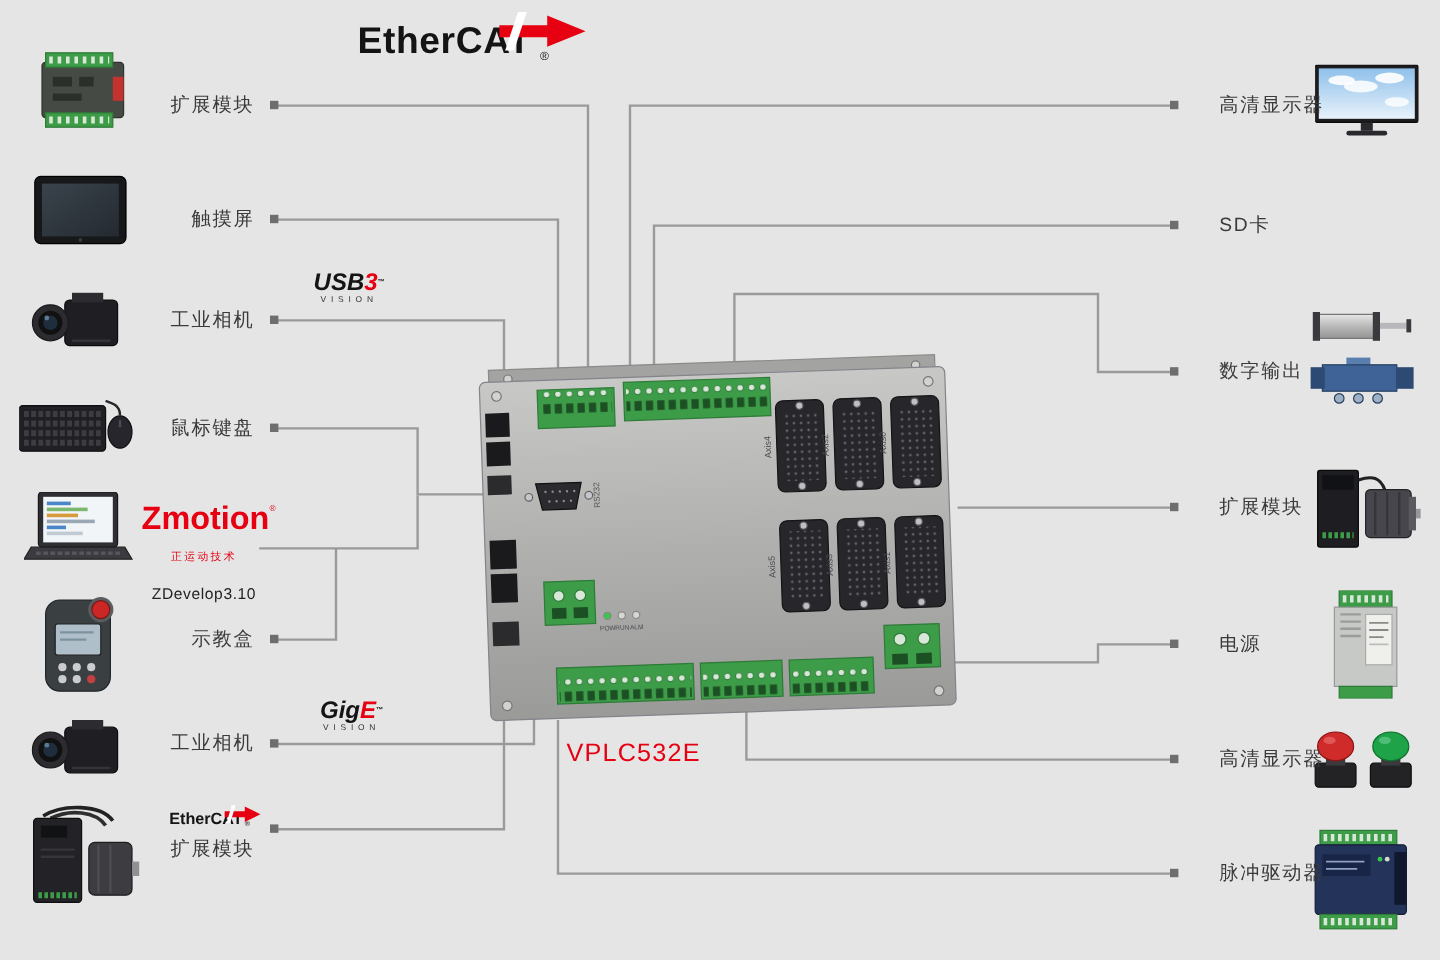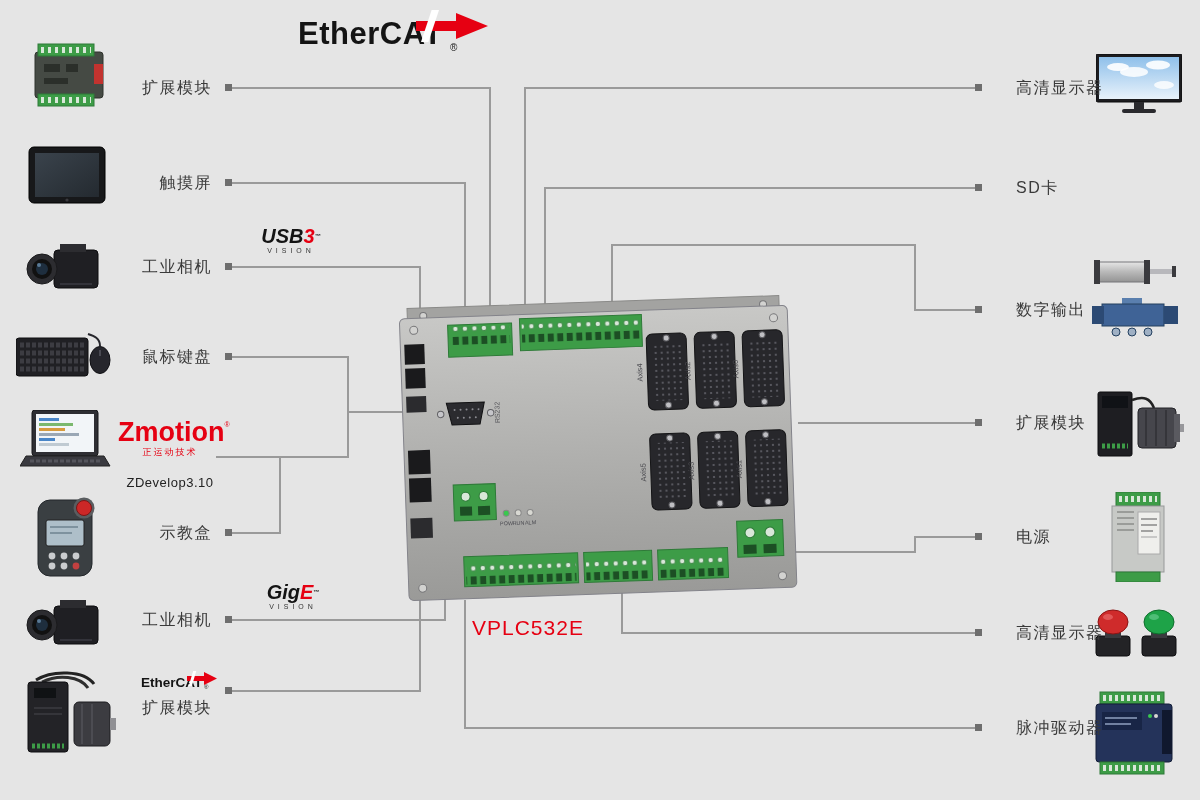--- a/index.html
+++ b/index.html
@@ -27,21 +27,21 @@
   
   .vision-logo{position:absolute;z-index:3;text-align:center;}
   .vision-brand{font-size:20px;font-weight:700;font-style:italic;color:#141414;line-height:20px;}
   .vision-digit{color:#e60012;}
   .vision-tm{font-size:6px;vertical-align:top;font-style:normal;}
   .vision-sub{font-size:7px;letter-spacing:4px;color:#333;margin-top:1px;}
   
   .zmotion{position:absolute;left:118px;top:421px;width:104px;z-index:3;text-align:center;}
   .zm-brand{font-size:27px;font-weight:700;color:#e60012;line-height:22px;}
   .zm-reg{font-size:7px;vertical-align:top;color:#e60012;}
-  .zm-cn{font-size:9px;color:#e60012;letter-spacing:2px;margin-top:1px;}
+  .zm-cn{font-size:9px;color:#e60012;letter-spacing:2px;margin-top:12px;}
   .zm-ver{font-size:13px;color:#222;margin-top:16px;letter-spacing:0.5px;}
 </style>
 </head>
 <body>
 
 <div class="canvas">
 
   <svg class="lines-svg" width="1200" height="800">
     <g fill="none" stroke="#9a9a9a" stroke-width="2">
       <polyline points="228,88 490,88 490,345"></polyline>

